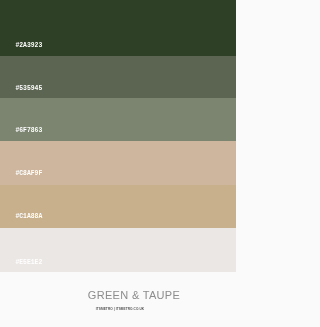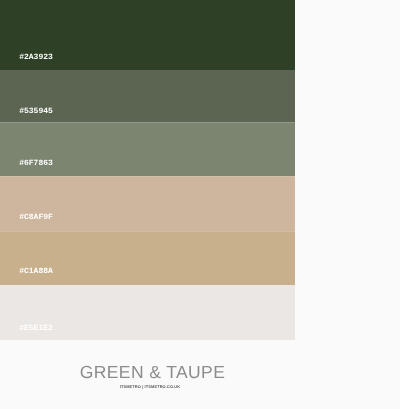--- a/index.html
+++ b/index.html
@@ -3,22 +3,22 @@
 <meta charset="utf-8">
 <style>
   html,body{margin:0;padding:0;}
   body{width:236px;height:327px;overflow:hidden;background:#FAFAFA;
        font-family:"Liberation Sans",sans-serif;-webkit-font-smoothing:antialiased;}
   #palette{position:relative;width:236px;height:327px;}
   .swatch{position:relative;width:236px;}
   .swatch-label{position:absolute;left:15.4px;font-family:"Liberation Mono",monospace;
       font-size:6.4px;font-weight:bold;letter-spacing:0px;color:#FFFFFF;white-space:nowrap;}
   .footer{position:absolute;left:0;top:272.4px;width:236px;height:55px;background:#FAFAFA;}
-  .footer-title{position:absolute;left:4px;width:236px;text-align:center;top:289.3px;
-      font-size:14px;letter-spacing:0.32px;color:#8C8C8C;}
+  .footer-title{position:absolute;left:16px;width:236px;text-align:center;top:289.3px;
+      font-size:11px;letter-spacing:0.32px;color:#8C8C8C;}
   .footer-sub{position:absolute;left:2px;width:236px;text-align:center;top:306.6px;
       font-size:3.15px;letter-spacing:0.09px;color:#555555;font-weight:bold;}
 </style>
 </head>
 <body>
 
 <div id="palette">
     <div class="swatch" style="position: absolute; top: 0px; height: 55.9px; background: rgb(46, 64, 37);"></div>
     <div class="swatch-label" style="top: 42.2px;">#2A3923</div>
     <div class="swatch" style="position: absolute; top: 55.9px; height: 42.5px; background: rgb(92, 101, 82);"></div>

